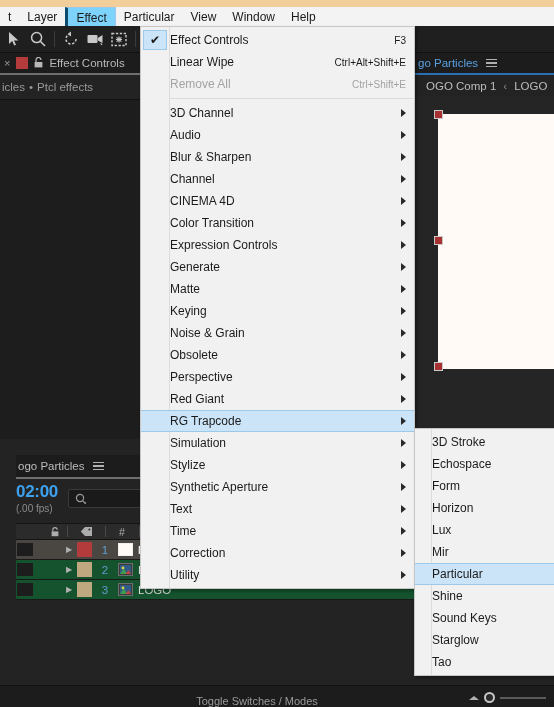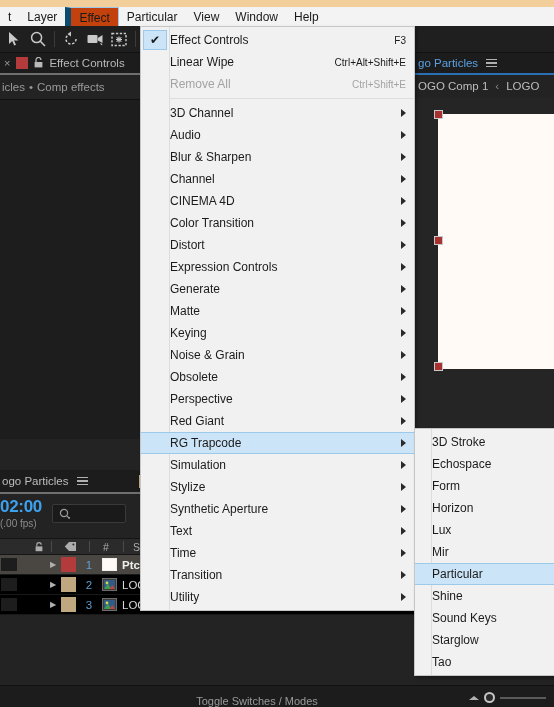--- a/index.html
+++ b/index.html
@@ -22,22 +22,22 @@
     position: absolute; left: 0; top: 7px; width: 554px; height: 19px;
     background: #f3f3f3;
     display: flex; align-items: center;
   }
   .menubar-item {
     font-size: 12px; color: #1a1a1a;
     padding: 2px 8px; height: 19px; line-height: 16px;
     white-space: nowrap;
   }
   .menubar-item.active {
-    background: #c2410c;
-    border-left: 6px solid #0c4a6e;
+    background: #7dd3fc;
+    border-left: 3px solid #0c4a6e;
     border-right: 1px solid #9cc8ea;
     border-top: 1px solid #9cc8ea;
   }
 
   
   .app-bg { position: absolute; left:0; top: 26px; width: 554px; height: 681px; background:#232323; }
 
   
   .toolbar {
     position: absolute; left: 0; top: 26px; width: 554px; height: 27px;
@@ -80,36 +80,35 @@
     background: #232323;
   }
   .comp-tabbar {
     height: 22px; background:#1c1c1c; display:flex; align-items:center;
     border-bottom: 2px solid #2b6fb5; padding-left: 4px; gap:8px;
   }
   .comp-tab-label { color:#5aa0e0; font-size:11.5px; white-space:nowrap; }
   .hamburger { display:flex; flex-direction:column; gap:2px; }
   .hamburger span { display:block; width:11px; height:1.5px; background:#b0b0b0; }
   .comp-crumb {
-    height:22px; display:flex; align-items:center; gap:7px; padding-left:4px;
+    height:22px; display:flex; align-items:center; gap:7px; padding-left:12px;
     color:#bdbdbd; font-size:11.5px; background:#232323; white-space:nowrap;
   }
   .comp-crumb .chev { color:#8a8a8a; }
   .comp-view { position:relative; background:#252525; height:356px; }
   .comp-canvas {
     position:absolute; left: 24px; top: 17px; width: 120px; height: 255px;
     background: #fffaf6;
   }
   .handle { position:absolute; width:9px; height:9px; background:#a83232; border:1px solid #c9c9c9; }
 
   
   .tl-panel {
-    position: absolute; left: 0; top: 455px; width: 414px; height: 230px;
-    background: #000000;
-    margin-top: 15px;
+    position: absolute; left: 16px; top: 455px; width: 414px; height: 230px;
+    background: #14532d;
   }
   .tl-tabbar {
     height: 24px; background:#1c1c1c; display:flex; align-items:center;
     border-bottom: 2px solid #6f6f6f; padding-left: 2px; gap:9px;
   }
   .tl-tab-label { color:#bcbcbc; font-size:11.5px; white-space:nowrap; }
   .tl-chip { width:13px; height:13px; background:#bfa77f; margin-left: 42px; }
   .tl-timearea { height: 44px; background:#232323; display:flex; align-items:flex-start; padding-top:3px; }
   .tl-tc { color:#3da1ee; font-size:17px; font-weight:bold; letter-spacing:-.3px; white-space:nowrap; }
   .tl-fps { color:#8c8c8c; font-size:10px; margin-top:1px; white-space:nowrap; }
@@ -286,21 +285,21 @@
         <svg width="9" height="11" viewBox="0 0 9 11">
             <path d="M2 5 L2 3 A2.5 2.5 0 0 1 7 3" fill="none" stroke="#b9b9b9" stroke-width="1.2"></path>
             <rect x="0.6" y="5" width="7.8" height="5.4" fill="#b9b9b9"></rect>
           </svg>
       </span>
       <span class="ec-tab-label">Effect Controls</span>
     </div>
     <div class="ec-breadcrumb">
       <span>icles</span>
       <span class="ec-dot">•</span>
-      <span>Comp effects</span>
+      <span>Ptcl effects</span>
     </div>
     <div class="ec-body"></div>
   </div>
 
   <div class="comp-panel">
     <div class="comp-tabbar">
       <span class="comp-tab-label">go Particles</span>
       <span class="hamburger">
           <span></span>
           <span></span>
@@ -462,24 +461,20 @@
         </div>
         <div class="mi">
           <span class="lbl">CINEMA 4D</span>
           <span class="arrow"></span>
         </div>
         <div class="mi">
           <span class="lbl">Color Transition</span>
           <span class="arrow"></span>
         </div>
         <div class="mi">
-          <span class="lbl">Distort</span>
-          <span class="arrow"></span>
-        </div>
-        <div class="mi">
           <span class="lbl">Expression Controls</span>
           <span class="arrow"></span>
         </div>
         <div class="mi">
           <span class="lbl">Generate</span>
           <span class="arrow"></span>
         </div>
         <div class="mi">
           <span class="lbl">Matte</span>
           <span class="arrow"></span>
@@ -522,21 +517,21 @@
         </div>
         <div class="mi">
           <span class="lbl">Text</span>
           <span class="arrow"></span>
         </div>
         <div class="mi">
           <span class="lbl">Time</span>
           <span class="arrow"></span>
         </div>
         <div class="mi">
-          <span class="lbl">Transition</span>
+          <span class="lbl">Correction</span>
           <span class="arrow"></span>
         </div>
         <div class="mi">
           <span class="lbl">Utility</span>
           <span class="arrow"></span>
         </div>
       </div>
   </div>
 
   <div class="submenu">

